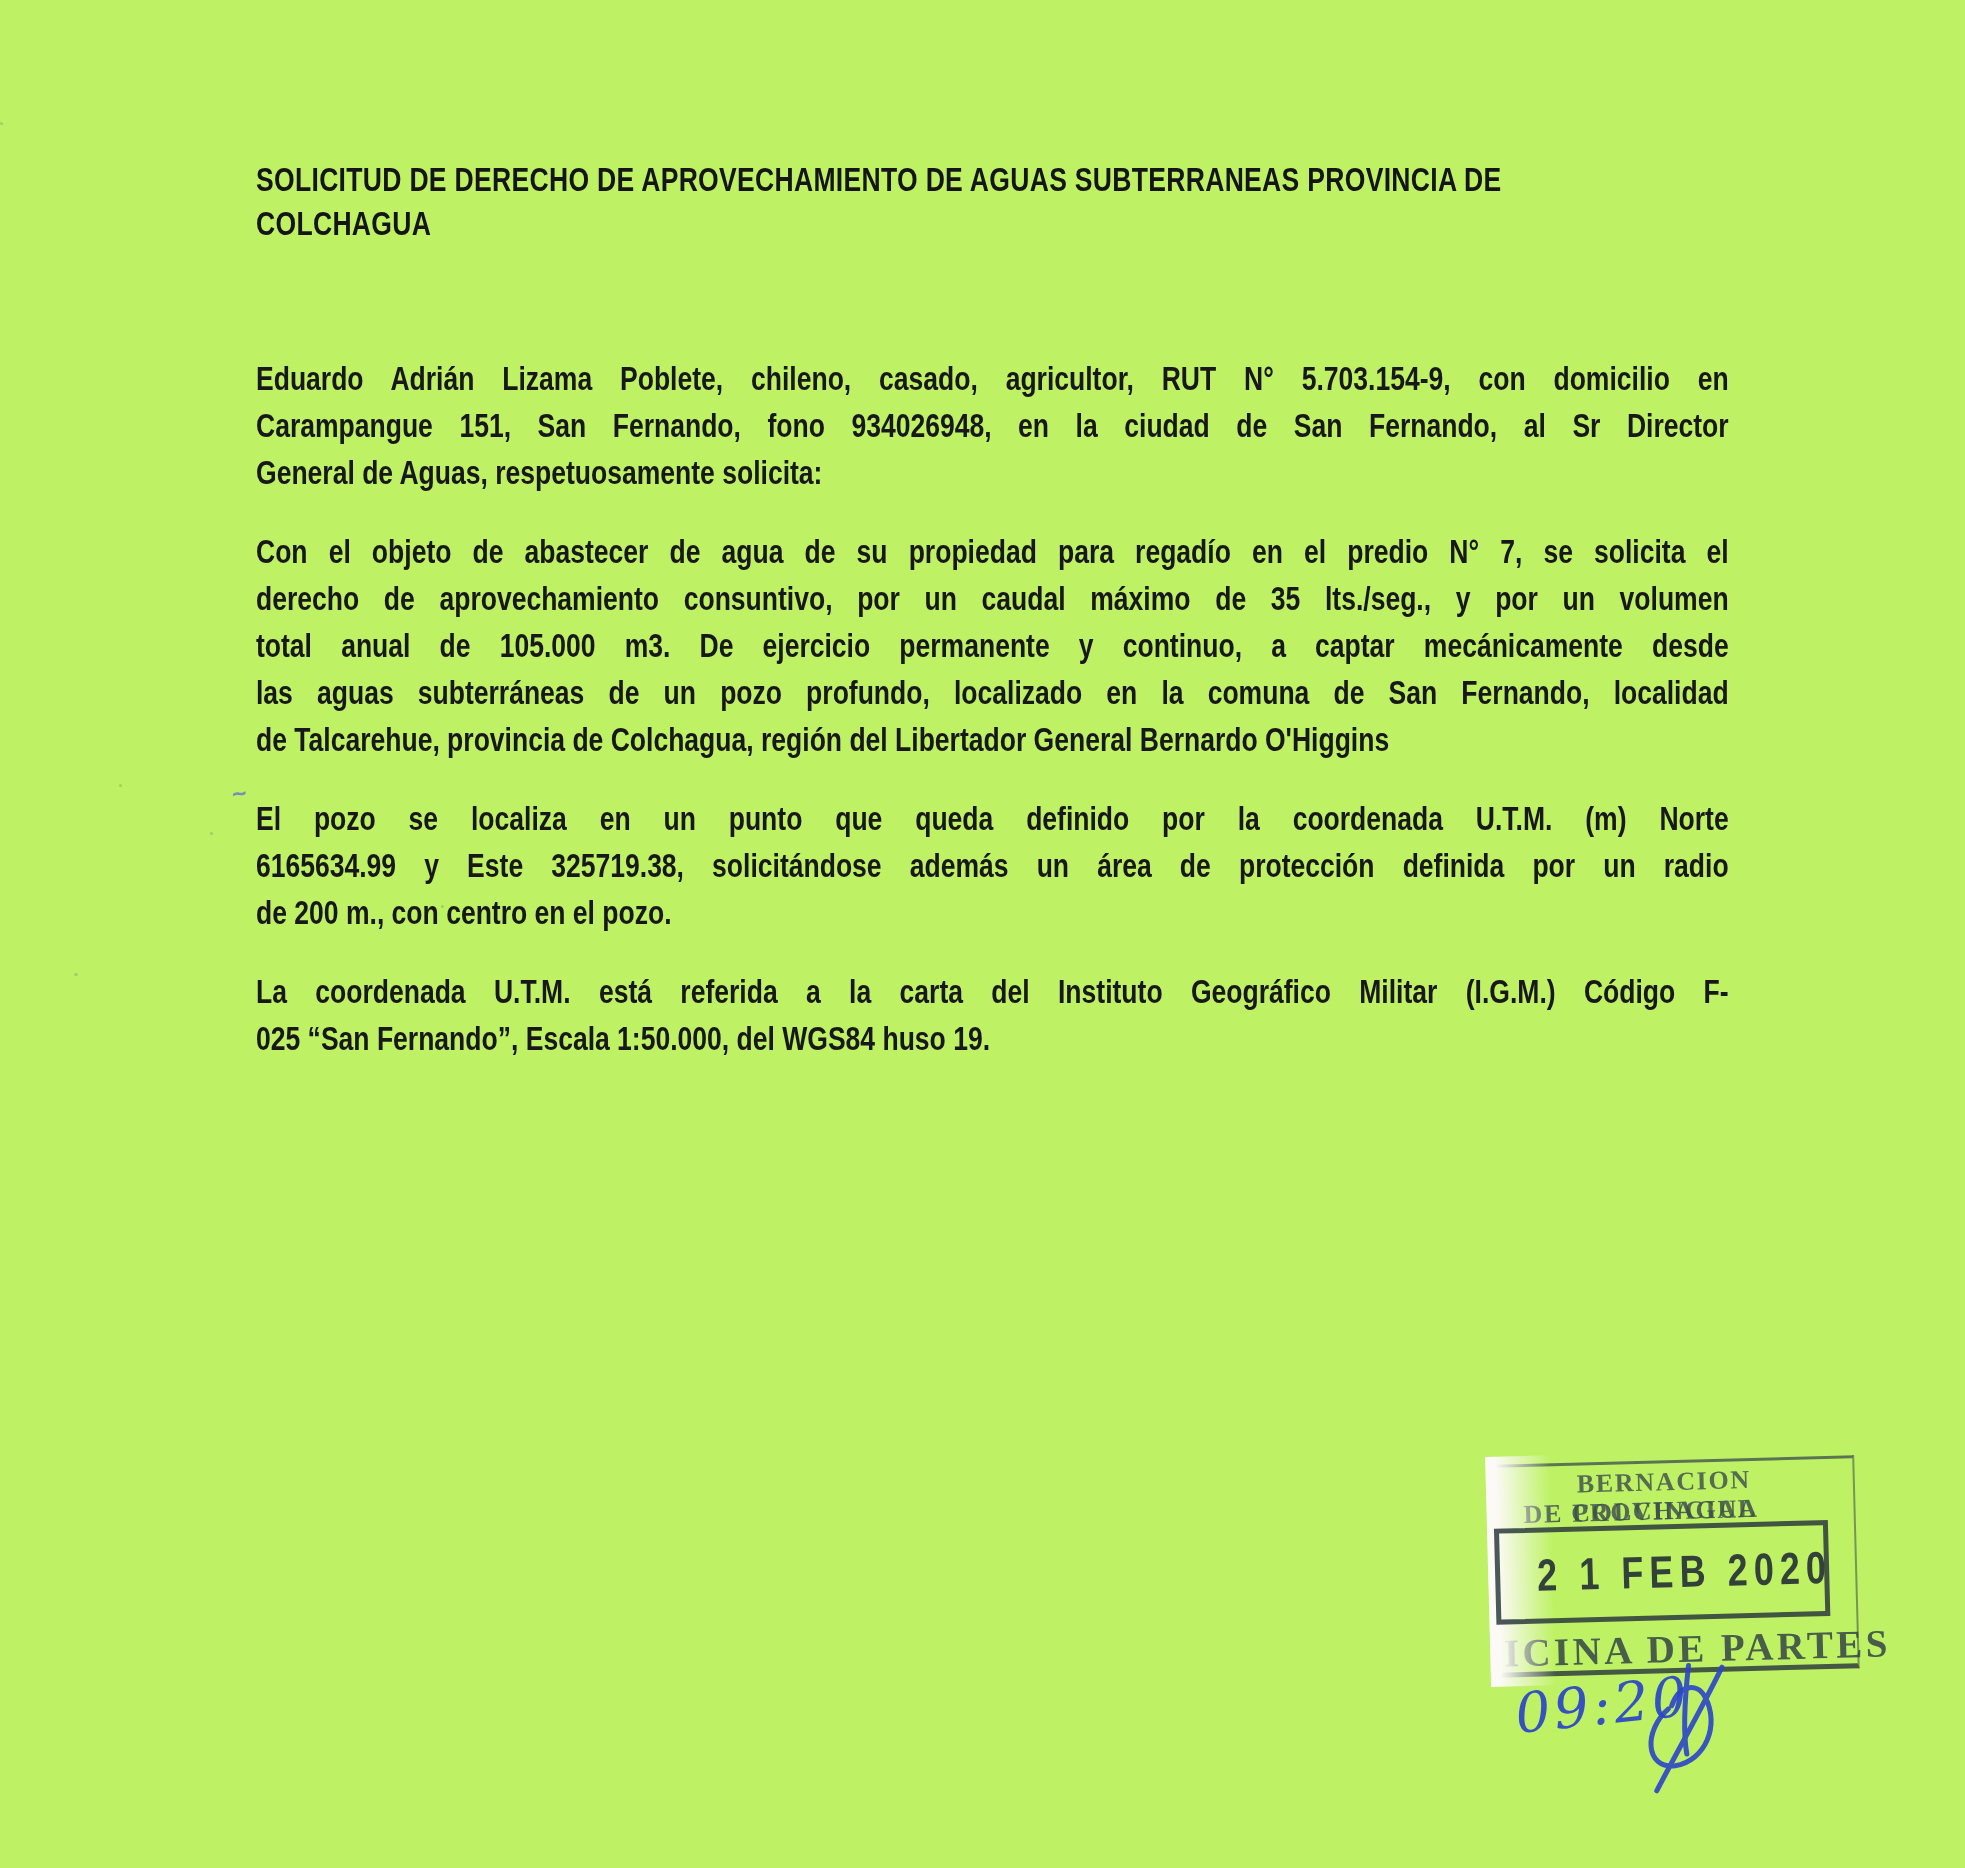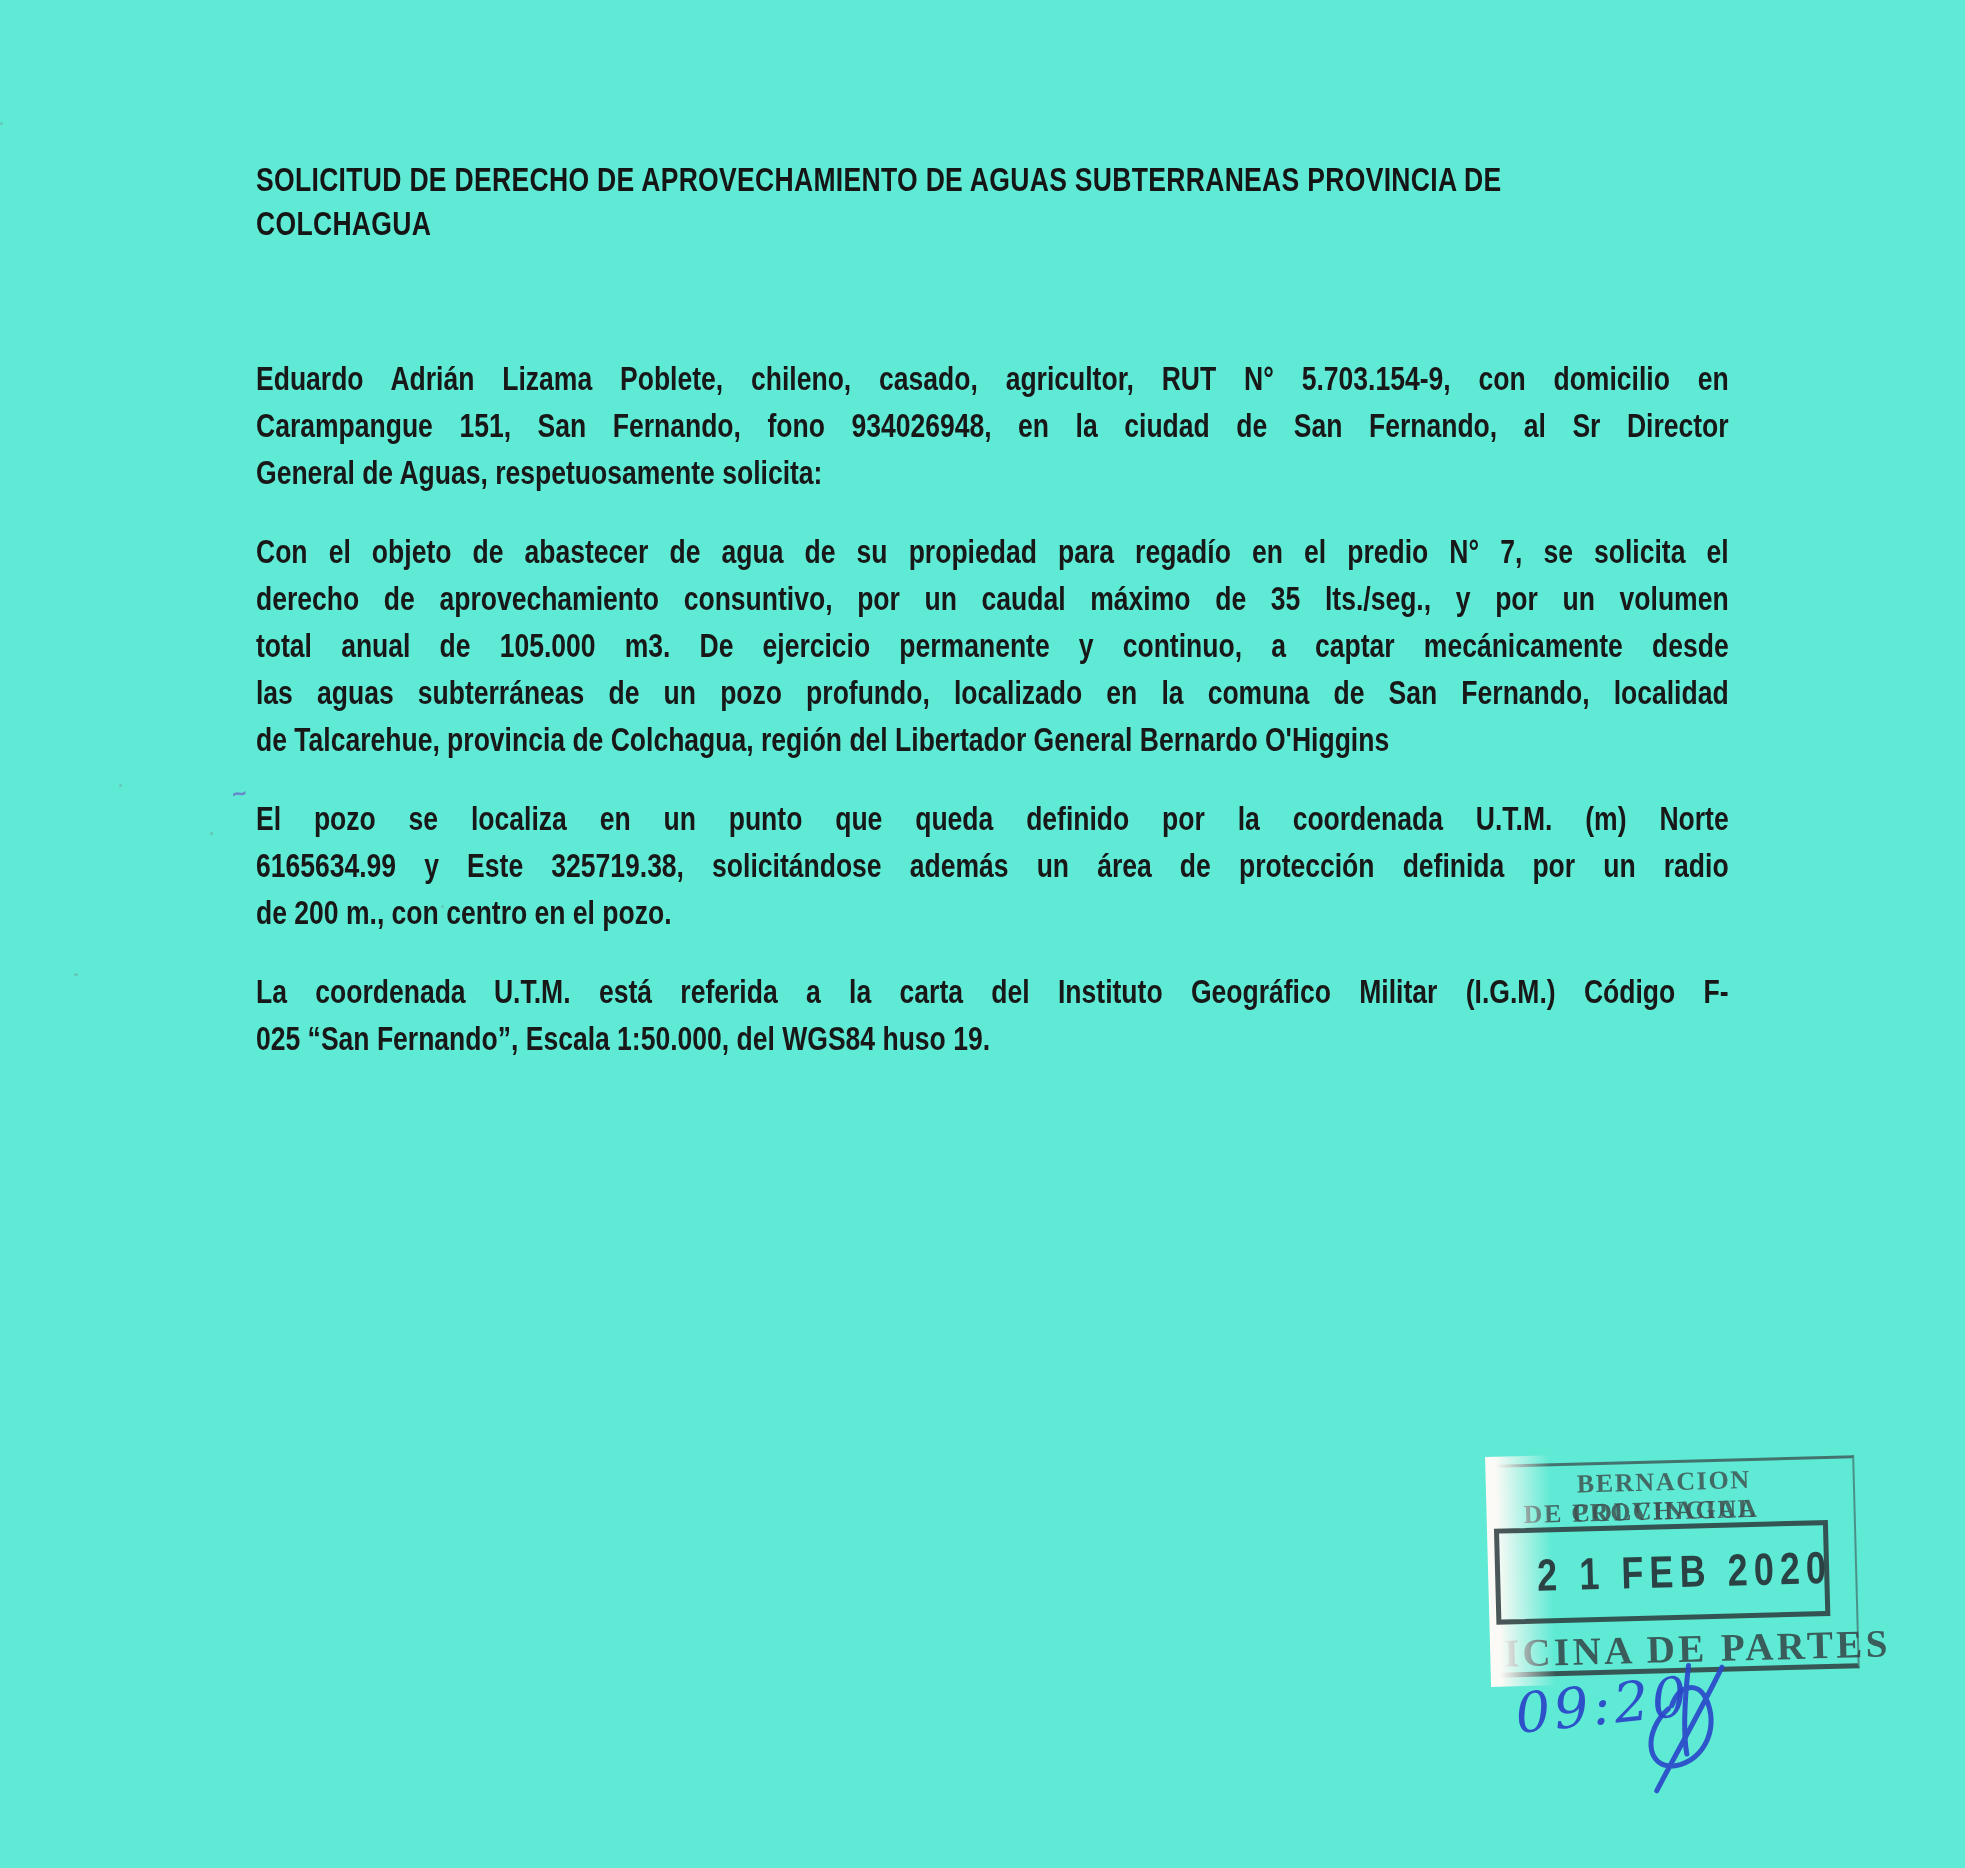--- a/index.html
+++ b/index.html
@@ -1,19 +1,19 @@
 <!DOCTYPE html>
 <html style="--stamp-ink: #3c4b4c; --pen-ink: #2b45c9;font-size:13.4px"><head>
 <meta charset="utf-8">
 <style>
   html,body{margin:0;padding:0;background:#e8e6e2;}
   .page{
     position:relative;
     width:1966px;height:1869px;
-    background:#5eead4;
+    background:#bef264;
     overflow:hidden;
     font-family:"Liberation Sans",sans-serif;
     color:#1b1b1b;
   }
   
   .condensed{
     transform:scaleX(0.78);
     transform-origin:0 0;
   }
   .title-block{

